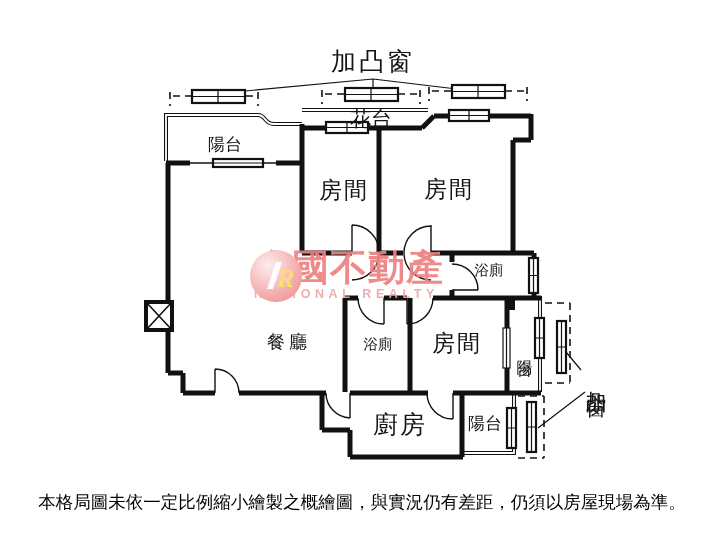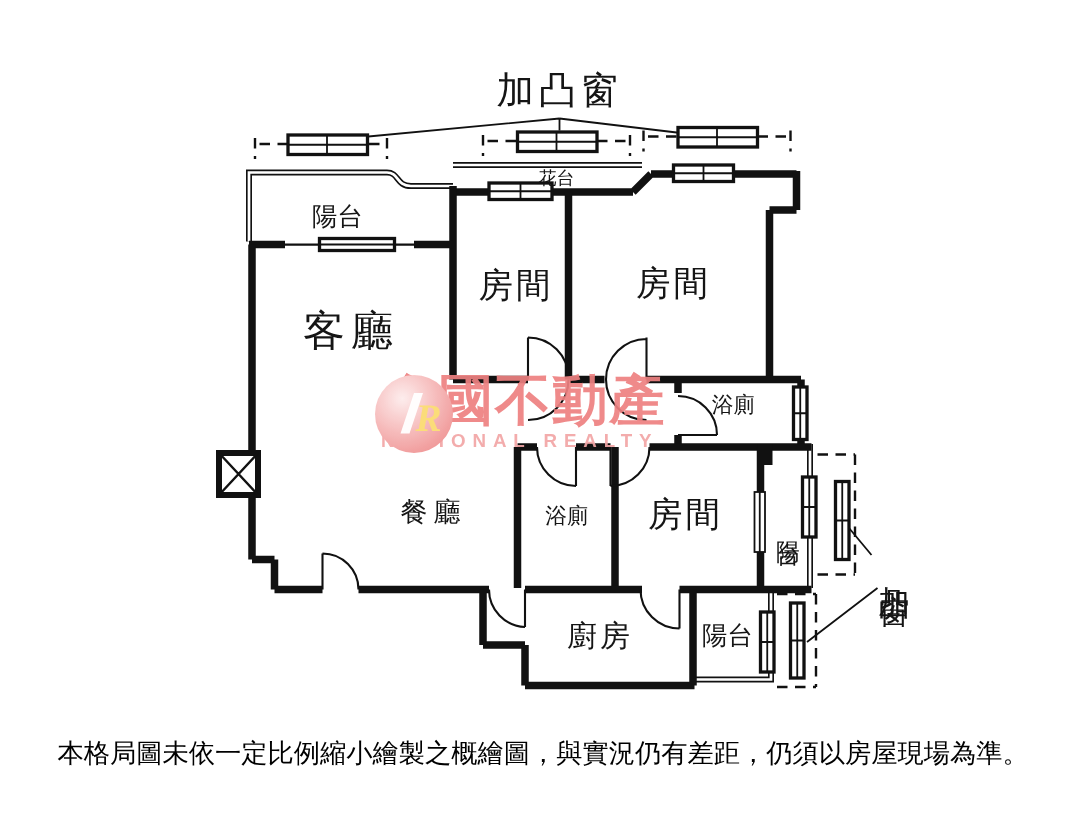--- a/index.html
+++ b/index.html
@@ -117,32 +117,31 @@
       <path d="M452,290 H478 M478,290 A26,26 0 0 0 452,264"></path>
       <path d="M384,298 V324 M384,324 A26,26 0 0 1 358,298"></path>
       <path d="M407,298 V324 M407,324 A26,26 0 0 0 433,298"></path>
       <path d="M215,393 V369 M215,369 A24,24 0 0 1 239,393"></path>
       <path d="M350,393 V418 M326,393 A25,25 0 0 0 350,418"></path>
       <path d="M453,393 V419 M427,393 A26,26 0 0 0 453,419"></path>
     </g>
   </svg>
 
   <div class="lbl" style="left:373px;top:62px;font-size:25px;letter-spacing:3px;">加凸窗</div>
-  <div class="lbl" style="left:371px;top:119px;font-size:12px;">花台</div>
+  <div class="lbl" style="left:371px;top:119px;font-size:21px;">花台</div>
   <div class="lbl" style="left:225px;top:145px;font-size:17px;">陽台</div>
-  <div class="lbl" style="left:234px;top:222px;font-size:28px;letter-spacing:4px;">客廳</div>
   <div class="lbl" style="left:344px;top:191px;font-size:23px;letter-spacing:2px;">房間</div>
   <div class="lbl" style="left:449px;top:190px;font-size:23px;letter-spacing:2px;">房間</div>
   <div class="lbl" style="left:489px;top:271px;font-size:14.5px;">浴廁</div>
   <div class="lbl" style="left:289px;top:342px;font-size:18px;letter-spacing:4px;">餐廳</div>
   <div class="lbl" style="left:378px;top:345px;font-size:14.5px;">浴廁</div>
   <div class="lbl" style="left:457px;top:344px;font-size:23px;letter-spacing:2px;">房間</div>
   <div class="lbl vert" style="left:524px;top:348px;font-size:16px;">陽台</div>
   <div class="lbl vert" style="left:596px;top:378px;font-size:21px;letter-spacing:3px;">加凸窗</div>
-  <div class="lbl" style="left:400px;top:425px;font-size:20px;letter-spacing:2px;">廚房</div>
+  <div class="lbl" style="left:400px;top:425px;font-size:25px;letter-spacing:2px;">廚房</div>
   <div class="lbl" style="left:485px;top:424px;font-size:17px;">陽台</div>
 
   <div class="wm">
     <svg width="54" height="54">
       <defs>
         <radialGradient id="wmg" cx="35%" cy="30%" r="80%">
           <stop offset="0%" stop-color="#fdecec"></stop>
           <stop offset="55%" stop-color="#f6b6b6"></stop>
           <stop offset="100%" stop-color="#ee8c8c"></stop>
         </radialGradient>

